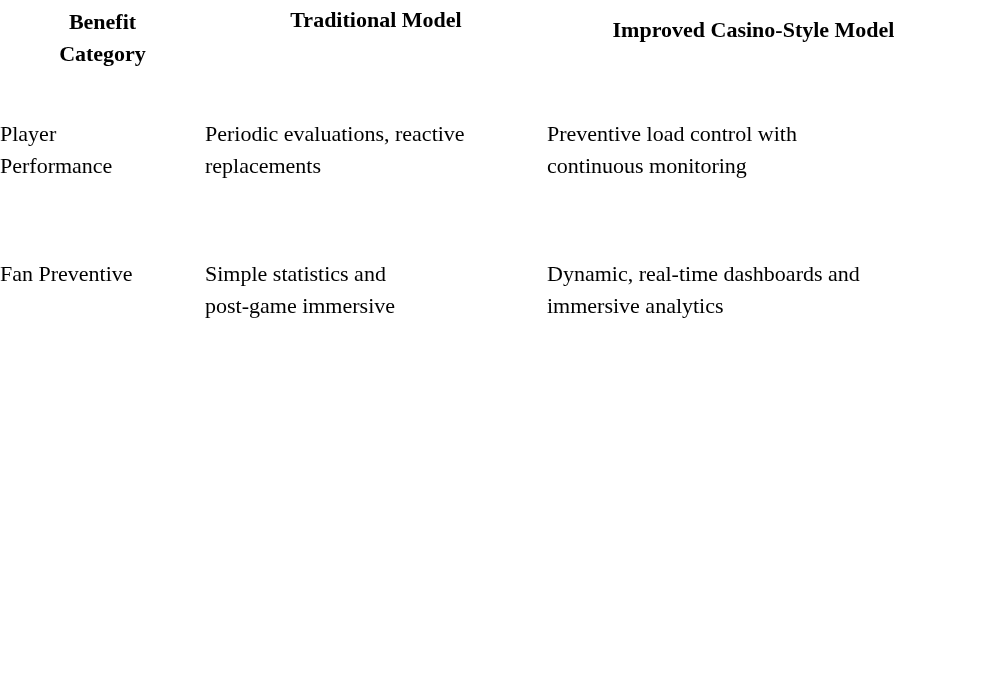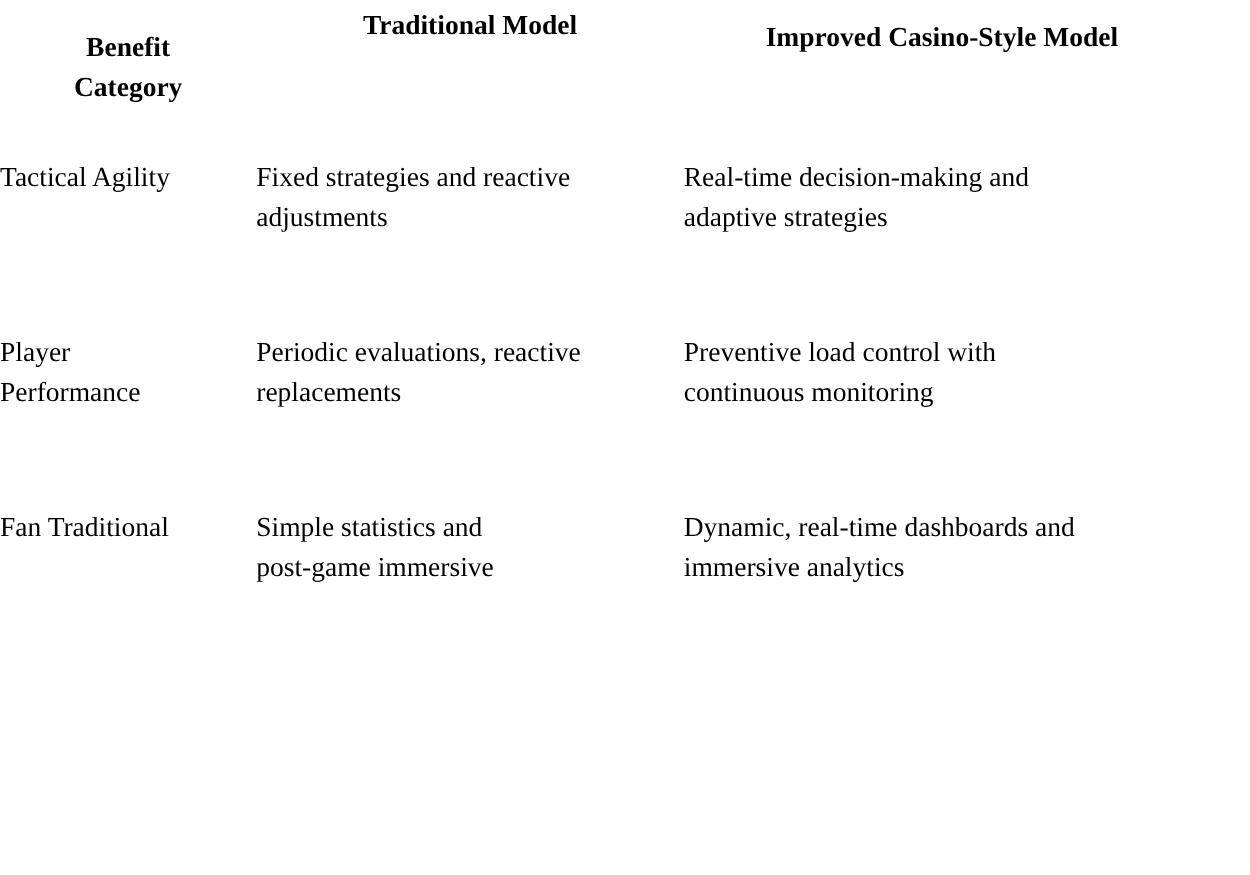--- a/index.html
+++ b/index.html
@@ -49,21 +49,21 @@
   
   thead th {
     font-weight: bold;
     font-size: 22px;
     line-height: 32px;
     text-align: center;
     padding-bottom: 0;
     height: 104px;
     vertical-align: top;
   }
-  thead th.h1 { padding-top: 22px; }
+  thead th.h1 { padding-top: 6px; }
   thead th.h2 { padding-top: 4px; }
   thead th.h3 { padding-top: 14px; }
 
   .hdr-line { display: block; white-space: nowrap; }
 
   
   tbody td {
     font-size: 22px;
     line-height: 32px;
     text-align: left;
@@ -103,52 +103,39 @@
           <span class="hdr-line">Traditional Model</span>
         </th>
         <th class="h3">
           <span class="hdr-line">Improved Casino-Style Model</span>
         </th>
       </tr>
     </thead>
 
     <tbody>
 
-      <tr class="row">
-        <td class="pad-left-col1">
-          <span class="cell-line">Tactical Agility</span>
-        </td>
-        <td class="pad-left-col2">
-          <span class="cell-line">Fixed strategies and reactive</span>
-          <span class="cell-line">adjustments</span>
-        </td>
-        <td class="pad-left-col3">
-          <span class="cell-line">Real-time decision-making and</span>
-          <span class="cell-line">adaptive strategies</span>
-        </td>
-      </tr>
 
       <tr class="row">
         <td class="pad-left-col1">
           <span class="cell-line">Player</span>
           <span class="cell-line">Performance</span>
         </td>
         <td class="pad-left-col2">
           <span class="cell-line">Periodic evaluations, reactive</span>
           <span class="cell-line">replacements</span>
         </td>
         <td class="pad-left-col3">
           <span class="cell-line">Preventive load control with</span>
           <span class="cell-line">continuous monitoring</span>
         </td>
       </tr>
 
       <tr class="row">
         <td class="pad-left-col1">
-          <span class="cell-line">Fan Traditional</span>
+          <span class="cell-line">Fan Preventive</span>
         </td>
         <td class="pad-left-col2">
           <span class="cell-line">Simple statistics and</span>
           <span class="cell-line">post-game immersive</span>
         </td>
         <td class="pad-left-col3">
           <span class="cell-line">Dynamic, real-time dashboards and</span>
           <span class="cell-line">immersive analytics</span>
         </td>
       </tr>

